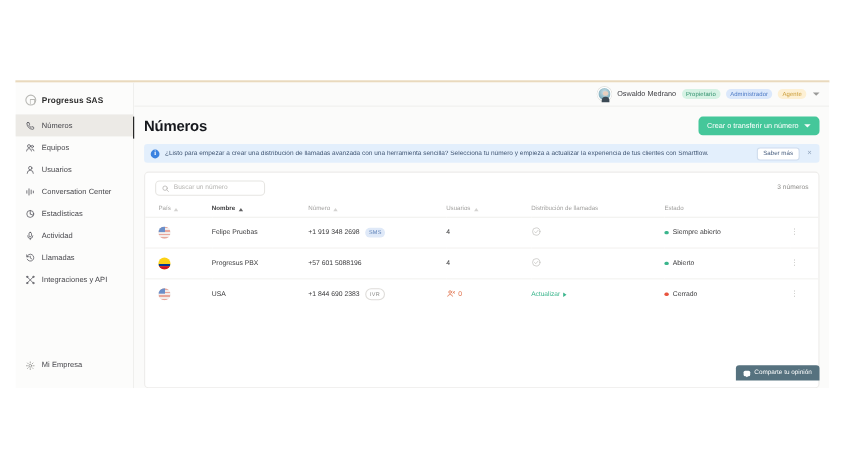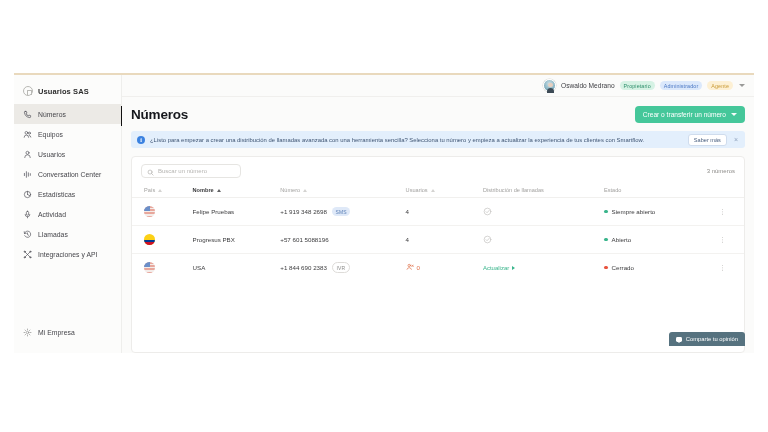--- a/index.html
+++ b/index.html
@@ -268,21 +268,21 @@
 </style>
 </head>
 <body>
 
 <div id="screen">
   <div id="app">
 
     <aside id="sidebar">
       <div class="brand">
         <span class="brand-logo"></span>
-        <span class="brand-name">Usuarios SAS</span>
+        <span class="brand-name">Progresus SAS</span>
       </div>
 
       <nav class="nav">
         <div class="nav-item active">
           <span class="ico">
             <svg width="9" height="9" viewBox="0 0 16 16" fill="none" stroke="#52525a" stroke-width="1.3" stroke-linecap="round" stroke-linejoin="round">
                 <path d="M4 2.5 L6 2.5 L7 5.5 L5.6 6.6 A7.5 7.5 0 0 0 9.4 10.4 L10.5 9 L13.5 10 L13.5 12 A1.5 1.5 0 0 1 12 13.5 A11 11 0 0 1 2.5 4 A1.5 1.5 0 0 1 4 2.5 Z"></path>
               </svg>
           </span>
           <span class="nav-label">Números</span>

